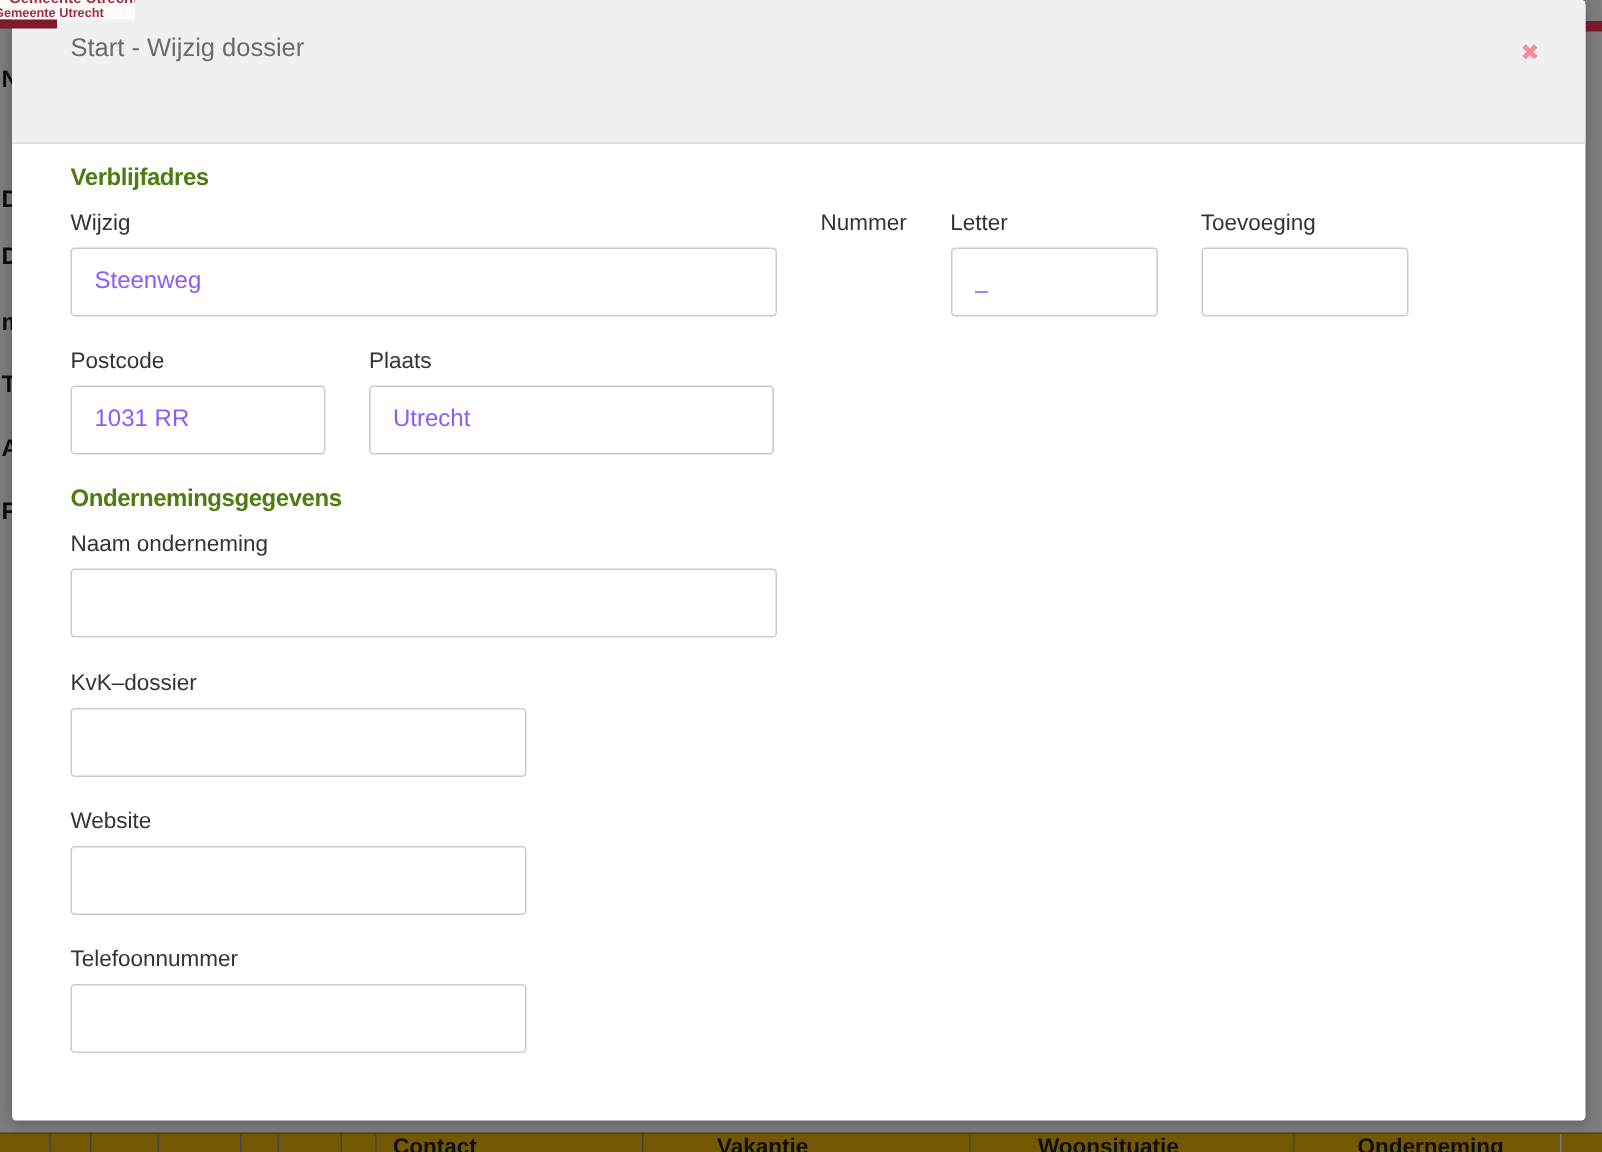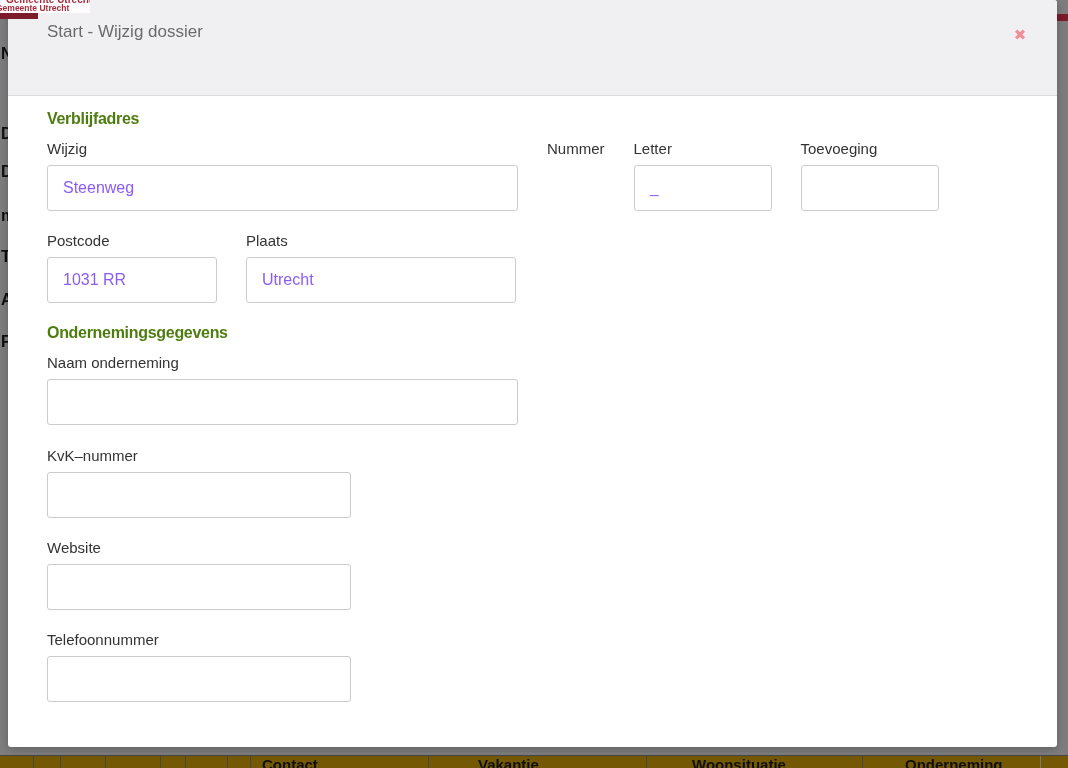--- a/index.html
+++ b/index.html
@@ -137,21 +137,21 @@
     </div>
 
     <div class="section-heading second">Ondernemingsgegevens</div>
 
     <div class="field stack">
       <label>Naam onderneming</label>
       <input class="w-straat" type="text" value="" style="">
     </div>
 
     <div class="field row-gap-1">
-      <label>KvK–nummer</label>
+      <label>KvK–dossier</label>
       <input class="w-kvk" type="text" value="" style="">
     </div>
 
     <div class="field row-gap-1">
       <label>Website</label>
       <input class="w-kvk" type="text" value="" style="">
     </div>
 
     <div class="field">
       <label>Telefoonnummer</label>

